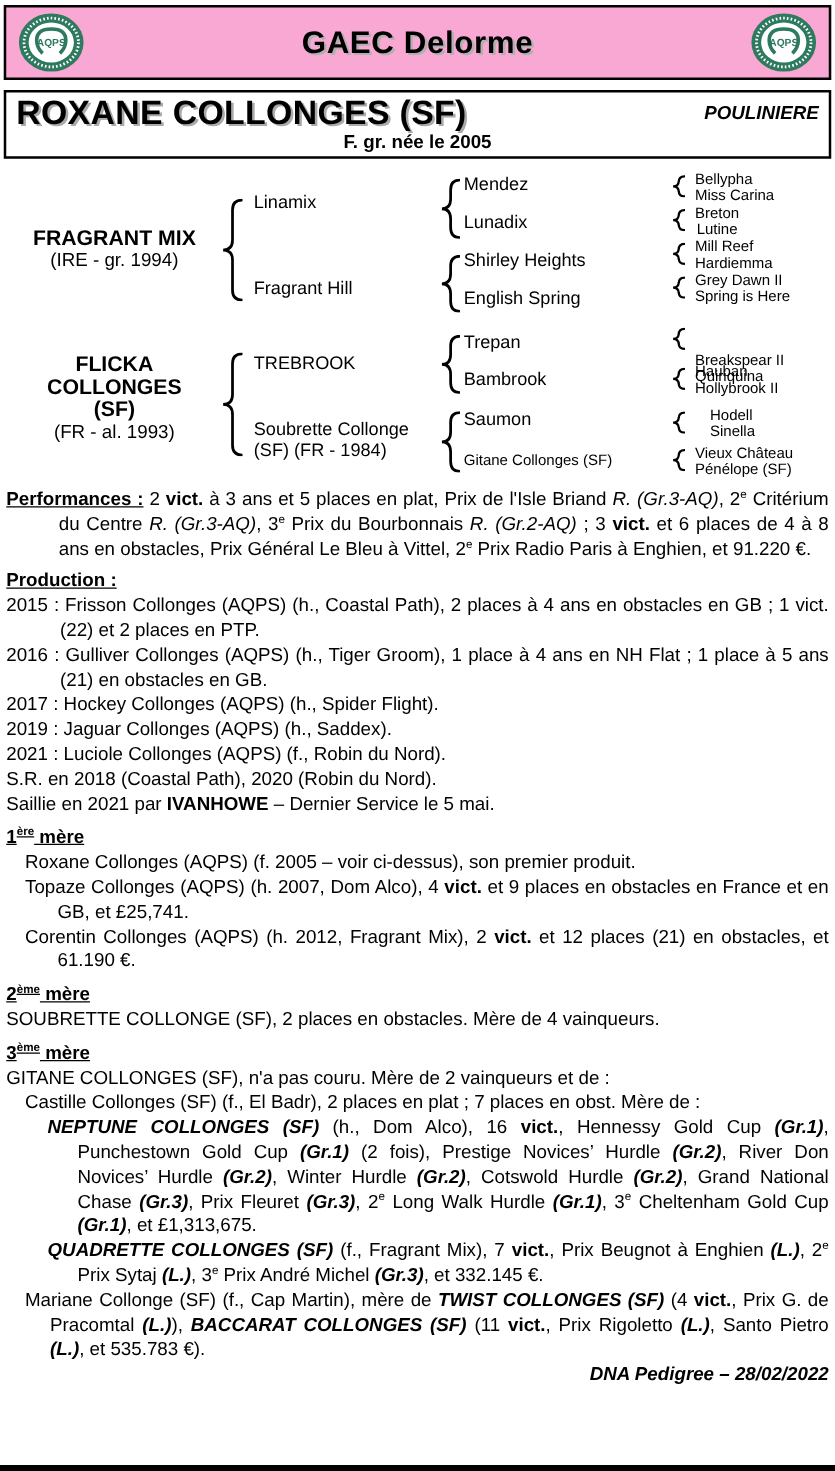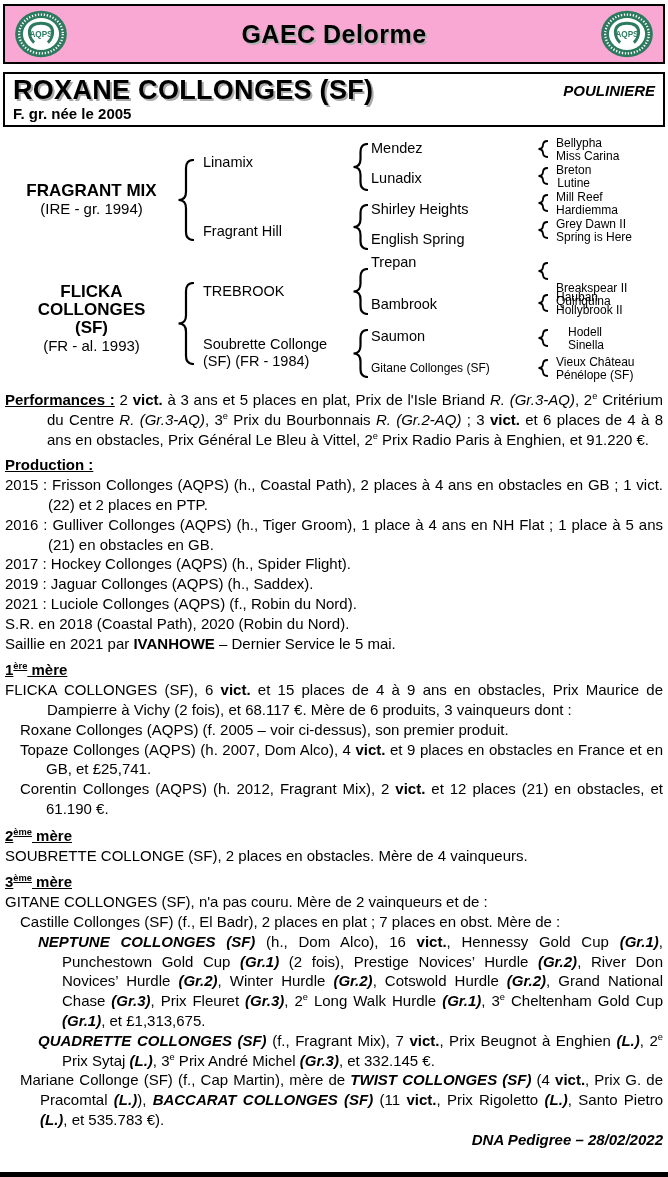--- a/index.html
+++ b/index.html
@@ -21,21 +21,21 @@
   
   .title-box{
     margin:8px 3px 0 3px;border:2.5px solid #000;padding:1px 8px 3px 8px;
   }
   .title-row{display:flex;align-items:center;}
   .horse-name{
     flex:1;font-size:27px;font-weight:bold;letter-spacing:.3px;
     text-shadow:2px 2px 0 #aaa;white-space:nowrap;
   }
   .status{font-size:15px;font-weight:bold;font-style:italic;}
-  .birth-info{font-size:15px;font-weight:bold;margin-top:-1px;}
+  .birth-info{font-size:15px;font-weight:bold;margin-top:-1px;text-align:center;}
   
   .pedigree{position:relative;height:263px;font-size:14.5px;}
   .pnode{position:absolute;white-space:nowrap;line-height:16px;}
   .g1{width:175px;text-align:center;white-space:normal;}
   .g1 .nm{font-weight:bold;font-size:17px;line-height:18px;margin:0 auto;}
   .g1 .dt{font-size:15px;line-height:17px;}
   .g2.wrap{white-space:normal;width:154px;line-height:16.5px;}
   .g3s{font-size:12px;}
   .g4{font-size:12px;line-height:13px;white-space:nowrap;}
   .brace{position:absolute;display:block;}
@@ -132,21 +132,21 @@
   <span class="brace" style="left:353px;top:202px;">
       <svg width="15" height="49" viewBox="0 0 15 49">
         <path d="M 14.5 1 Q 7.5 1 7.5 9 L 7.5 16.5 Q 7.5 24.5 0.5 24.5 Q 7.5 24.5 7.5 32.5 L 7.5 40 Q 7.5 48 14.5 48" fill="none" stroke="#000" stroke-width="2.2" stroke-linecap="round"></path>
       </svg>
     </span>
 
   <div class="pnode" style="left:371px;top:13px;">Mendez</div>
   <div class="pnode" style="left:371px;top:43px;">Lunadix</div>
   <div class="pnode" style="left:371px;top:74px;">Shirley Heights</div>
   <div class="pnode" style="left:371px;top:104px;">English Spring</div>
-  <div class="pnode" style="left:371px;top:127px;">Trepan</div>
+  <div class="pnode" style="left:371px;top:139px;">Trepan</div>
   <div class="pnode" style="left:371px;top:169px;">Bambrook</div>
   <div class="pnode" style="left:371px;top:201px;">Saumon</div>
   <div class="pnode g3s" style="left:371px;top:233px;">Gitane Collonges (SF)</div>
 
   <span class="brace" style="left:538px;top:13px;">
       <svg width="10" height="18" viewBox="0 0 10 18">
         <path d="M 9.5 1 Q 5 1 5 5.5 L 5 4.5 Q 5 9 0.5 9 Q 5 9 5 13.5 L 5 12.5 Q 5 17 9.5 17" fill="none" stroke="#000" stroke-width="1.8" stroke-linecap="round"></path>
       </svg>
     </span>
   <span class="brace" style="left:538px;top:40px;">
@@ -223,21 +223,20 @@
     <div class="para hang42 just"><span class="r-b r-u">Performances :</span> 2 <span class="r-b">vict.</span> à 3 ans et 5 places en plat, Prix de l'Isle Briand <span class="r-i">R. (Gr.3-AQ)</span>, 2<span class="r-s">e</span> Critérium du Centre <span class="r-i">R. (Gr.3-AQ)</span>, 3<span class="r-s">e</span> Prix du Bourbonnais <span class="r-i">R. (Gr.2-AQ)</span> ; 3 <span class="r-b">vict.</span> et 6 places de 4 à 8 ans en obstacles, Prix Général Le Bleu à Vittel, 2<span class="r-s">e</span> Prix Radio Paris à Enghien, et 91.220 €.</div>
     <div class="para mt6"><span class="r-b r-u">Production :</span></div>
     <div class="para hang43 just">2015 : Frisson Collonges (AQPS) (h., Coastal Path), 2 places à 4 ans en obstacles en GB ; 1 vict. (22) et 2 places en PTP.</div>
     <div class="para hang43 just">2016 : Gulliver Collonges (AQPS) (h., Tiger Groom), 1 place à 4 ans en NH Flat ; 1 place à 5 ans (21) en obstacles en GB.</div>
     <div class="para hang43">2017 : Hockey Collonges (AQPS) (h., Spider Flight).</div>
     <div class="para hang43">2019 : Jaguar Collonges (AQPS) (h., Saddex).</div>
     <div class="para hang43">2021 : Luciole Collonges (AQPS) (f., Robin du Nord).</div>
     <div class="para hang43">S.R. en 2018 (Coastal Path), 2020 (Robin du Nord).</div>
     <div class="para hang43">Saillie en 2021 par <span class="r-b">IVANHOWE</span> – Dernier Service le 5 mai.</div>
     <div class="para mt7"><span class="r-b r-u">1</span><span class="r-b r-u r-s">ère</span><span class="r-b r-u"> mère</span></div>
-    <div class="para hang42 just">FLICKA COLLONGES (SF), 6 <span class="r-b">vict.</span> et 15 places de 4 à 9 ans en obstacles, Prix Maurice de Dampierre à Vichy (2 fois), et 68.117 €. Mère de 6 produits, 3 vainqueurs dont :</div>
     <div class="para ind15h just">Roxane Collonges (AQPS) (f. 2005 – voir ci-dessus), son premier produit.</div>
     <div class="para ind15h just">Topaze Collonges (AQPS) (h. 2007, Dom Alco), 4 <span class="r-b">vict.</span> et 9 places en obstacles en France et en GB, et £25,741.</div>
     <div class="para ind15h just">Corentin Collonges (AQPS) (h. 2012, Fragrant Mix), 2 <span class="r-b">vict.</span> et 12 places (21) en obstacles, et 61.190 €.</div>
     <div class="para mt7"><span class="r-b r-u">2</span><span class="r-b r-u r-s">ème</span><span class="r-b r-u"> mère</span></div>
     <div class="para">SOUBRETTE COLLONGE (SF), 2 places en obstacles. Mère de 4 vainqueurs.</div>
     <div class="para mt7"><span class="r-b r-u">3</span><span class="r-b r-u r-s">ème</span><span class="r-b r-u"> mère</span></div>
     <div class="para">GITANE COLLONGES (SF), n'a pas couru. Mère de 2 vainqueurs et de :</div>
     <div class="para ind15">Castille Collonges (SF) (f., El Badr), 2 places en plat ; 7 places en obst. Mère de :</div>
     <div class="para ind33h just"><span class="r-b r-i">NEPTUNE COLLONGES (SF)</span> (h., Dom Alco), 16 <span class="r-b">vict.</span>, Hennessy Gold Cup <span class="r-b r-i">(Gr.1)</span>, Punchestown Gold Cup <span class="r-b r-i">(Gr.1)</span> (2 fois), Prestige Novices’ Hurdle <span class="r-b r-i">(Gr.2)</span>, River Don Novices’ Hurdle <span class="r-b r-i">(Gr.2)</span>, Winter Hurdle <span class="r-b r-i">(Gr.2)</span>, Cotswold Hurdle <span class="r-b r-i">(Gr.2)</span>, Grand National Chase <span class="r-b r-i">(Gr.3)</span>, Prix Fleuret <span class="r-b r-i">(Gr.3)</span>, 2<span class="r-s">e</span> Long Walk Hurdle <span class="r-b r-i">(Gr.1)</span>, 3<span class="r-s">e</span> Cheltenham Gold Cup <span class="r-b r-i">(Gr.1)</span>, et £1,313,675.</div>
     <div class="para ind33h just"><span class="r-b r-i">QUADRETTE COLLONGES (SF)</span> (f., Fragrant Mix), 7 <span class="r-b">vict.</span>, Prix Beugnot à Enghien <span class="r-b r-i">(L.)</span>, 2<span class="r-s">e</span> Prix Sytaj <span class="r-b r-i">(L.)</span>, 3<span class="r-s">e</span> Prix André Michel <span class="r-b r-i">(Gr.3)</span>, et 332.145 €.</div>

